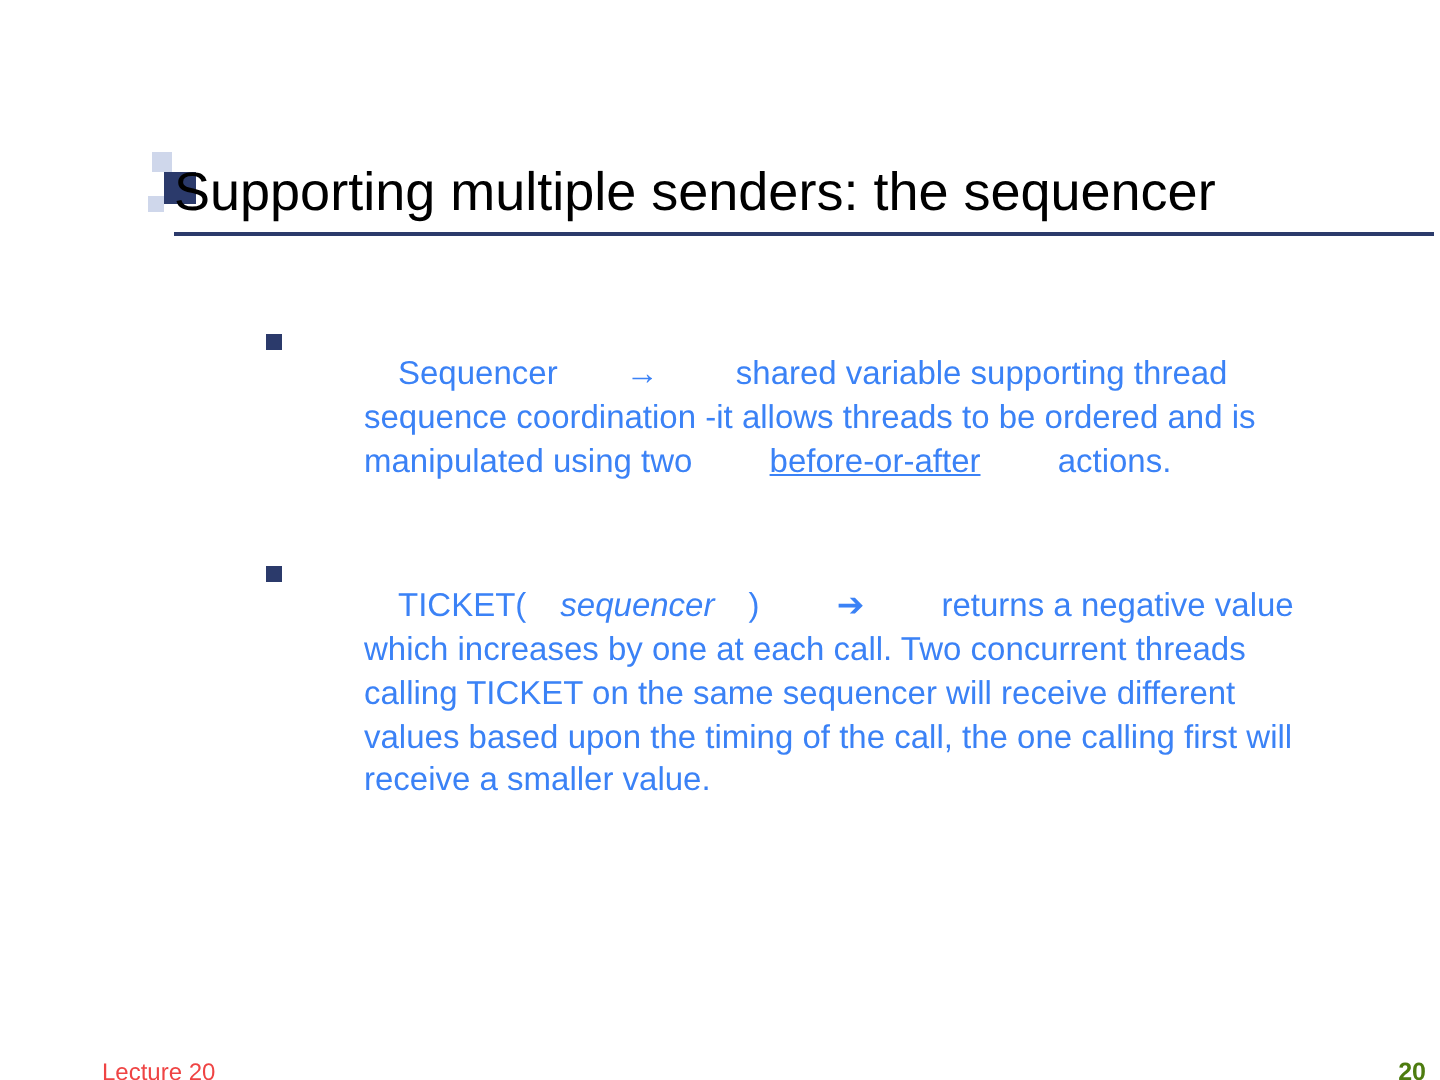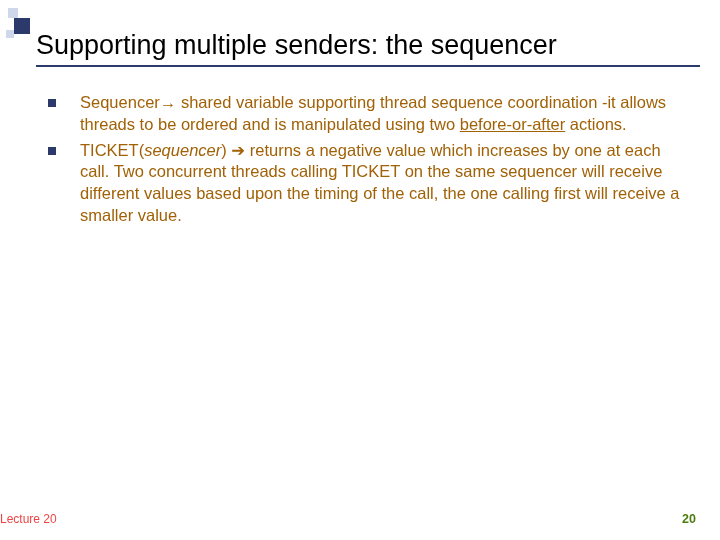--- a/index.html
+++ b/index.html
@@ -1,15 +1,15 @@
 <!DOCTYPE html>
 <html><head>
 <meta charset="utf-8">
 <style>
-  * { margin: 0; padding: 0; box-sizing: border-box; }
+  * { margin: 17px; padding: 0; box-sizing: border-box; }
   html, body {
     width: 720px;
     height: 540px;
     background: #ffffff;
     font-family: Arial, Helvetica, sans-serif;
     color: #000;
     overflow: hidden;
     position: relative;
   }
   .corner-deco {
@@ -68,21 +68,21 @@
     width: 8px;
     height: 8px;
     background: #2b3a6b;
     margin-top: 7px;
     margin-right: 24px;
   }
   .bullet-text {
     flex: 1 1 auto;
     font-size: 16.5px;
     line-height: 1.32;
-    color: #a16207;
+    color: #3b82f6;
   }
   .bullet-text .arrow {
     font-family: Arial, sans-serif;
   }
   .bullet-text .ul {
     text-decoration: underline;
   }
   .bullet-text i { font-style: italic; }
   .footer-center {
     position: absolute;

